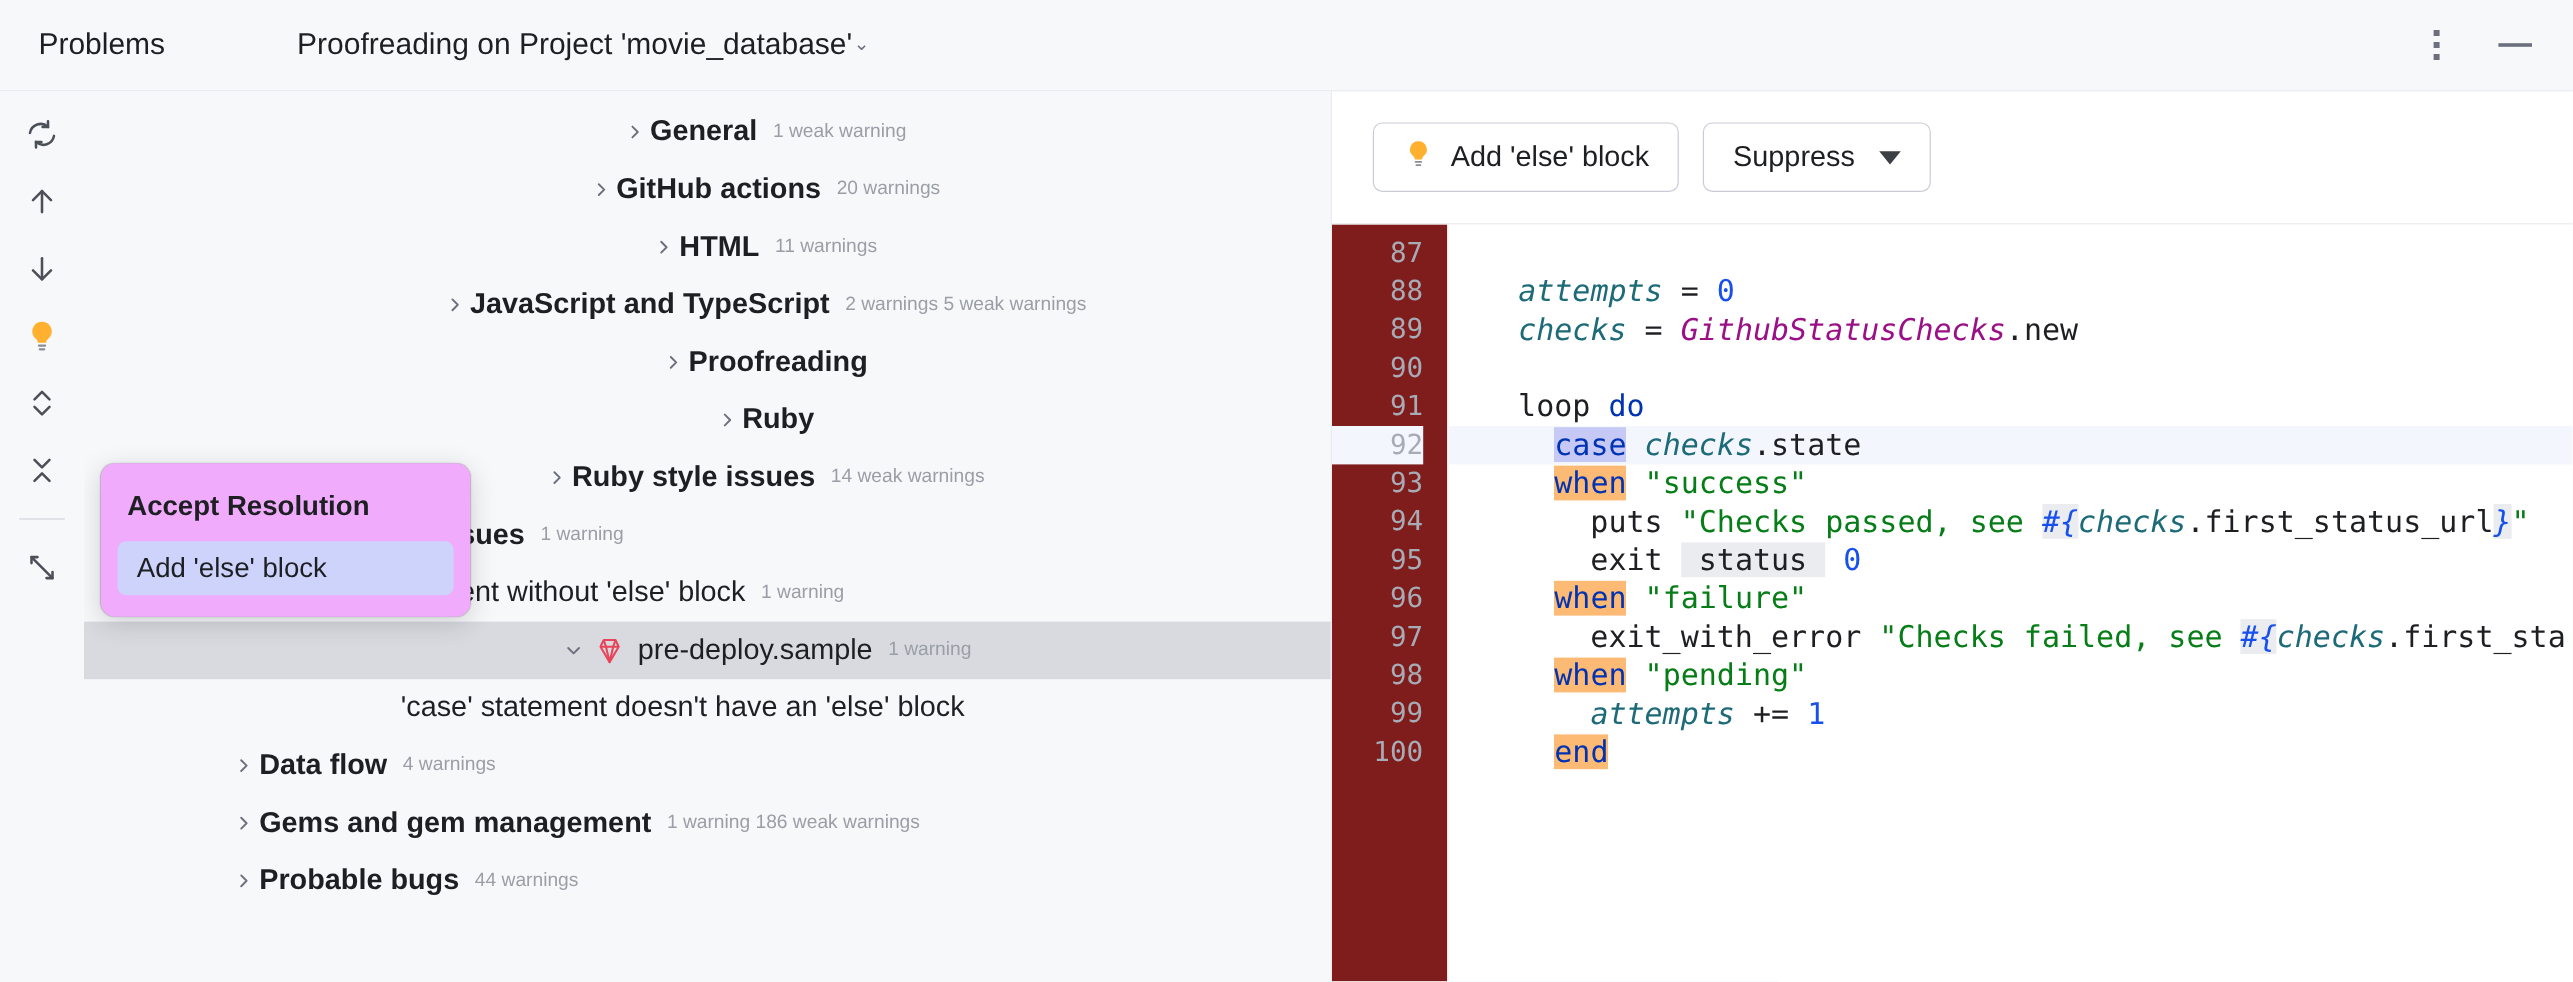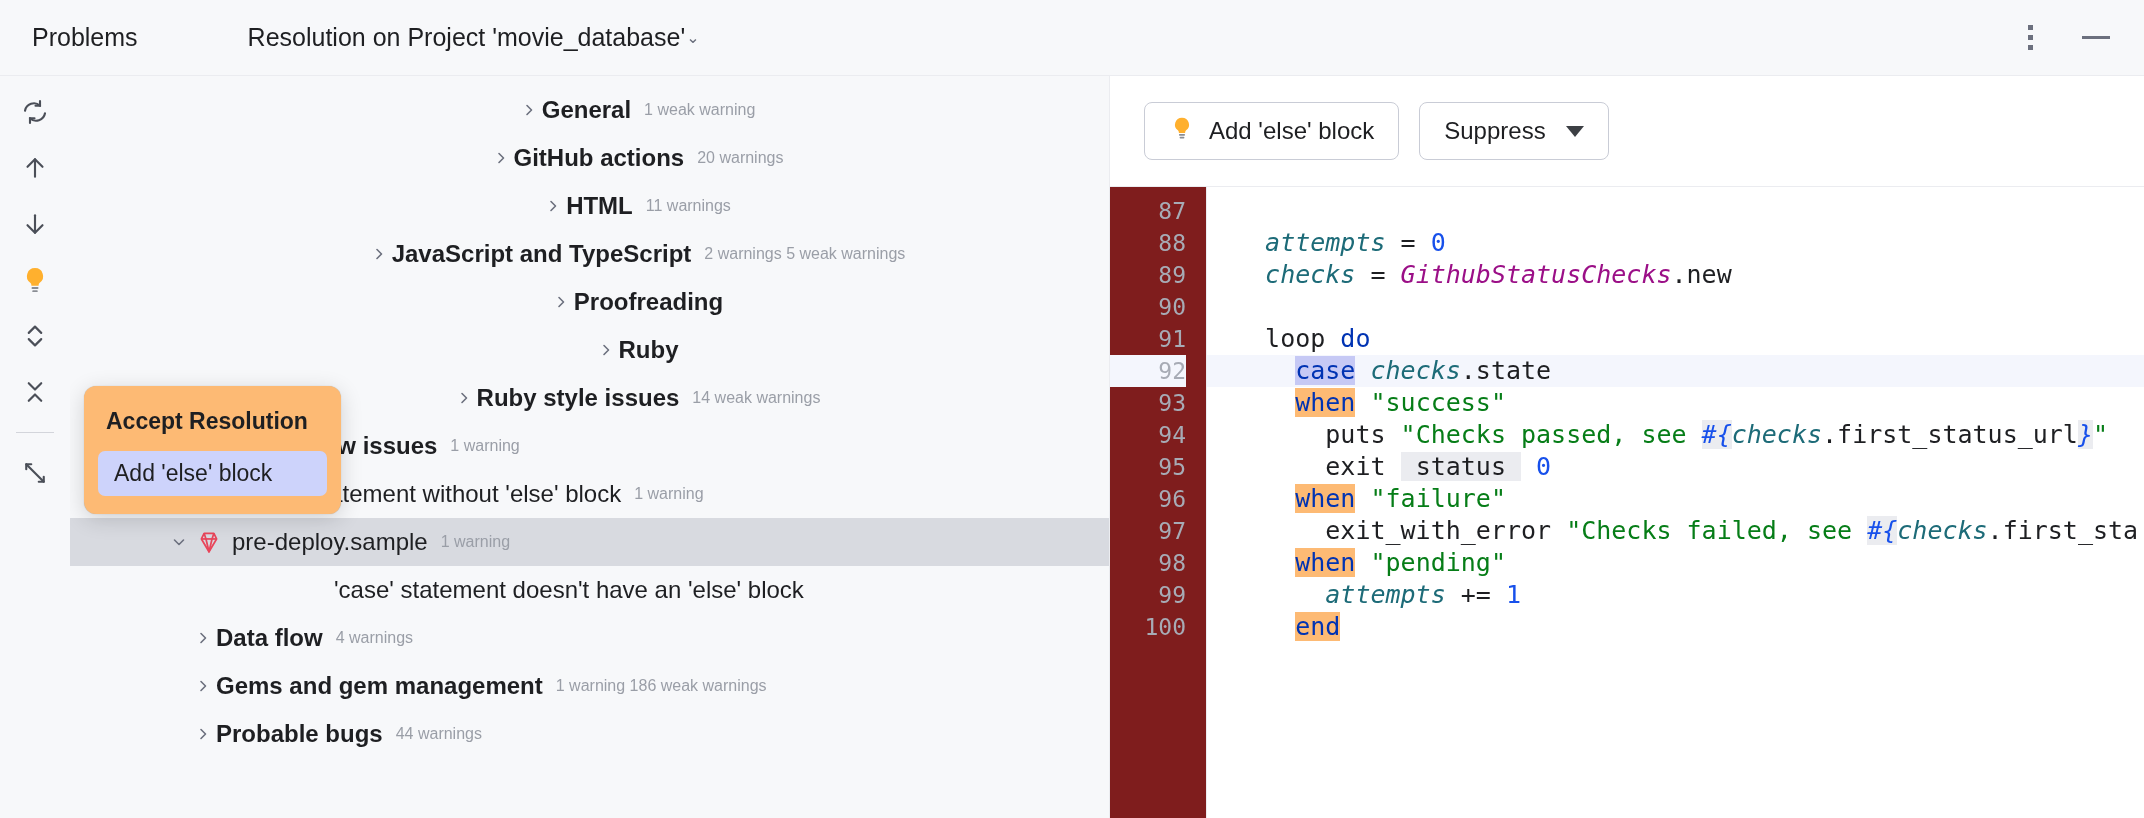--- a/index.html
+++ b/index.html
@@ -112,30 +112,30 @@
     font-size: 16px;
     color: #9a9ea7;
     margin-left: 13px;
   }
   .gem { margin: 0 10px 0 4px; display:flex; align-items:center; }
 
   
   .ind0 { padding-left: 92px; justify-content: center; }
   .ind1 { padding-left: 120px; }
   .ind2 { padding-left: 148px; }
-  .ind3 { padding-left: 96px; }
+  .ind3 { padding-left: 96px; justify-content: center; }
   .ind4 { padding-left: 238px; }
 
   
   .popup {
     position: absolute;
     left: 14px;
     top: 310px;
-    width: 257px;
-    background: #fdba74;
+    width: 308px;
+    background: #f0abfc;
     border-radius: 12px;
     box-shadow: 0 5px 22px rgba(0,0,0,0.16), 0 0 1px rgba(0,0,0,0.25);
     padding: 16px 0 18px 0;
     z-index: 40;
   }
   .popup-title {
     font-size: 23px;
     font-weight: bold;
     color: #1e1f22;
     padding: 6px 22px 16px 22px;
@@ -238,21 +238,21 @@
   .hi-blue { background: #c6c9f5; margin-top: 16px; }
   .hi-cyan { background: #fdba74; }
   .hi-grey { background: #ebecf0; }
 </style>
 </head>
 <body>
 
 <div class="titlebar">
   <div class="tb-tab first">Problems</div>
   <div class="tb-title">
-    <span>Resolution on Project 'movie_database'</span>
+    <span>Proofreading on Project 'movie_database'</span>
     <span class="caret">⌄</span>
   </div>
   <div class="tb-right">
     <div class="icon-btn">
       <span class="dots">
           <i></i>
           <i></i>
           <i></i>
         </span>
     </div>

